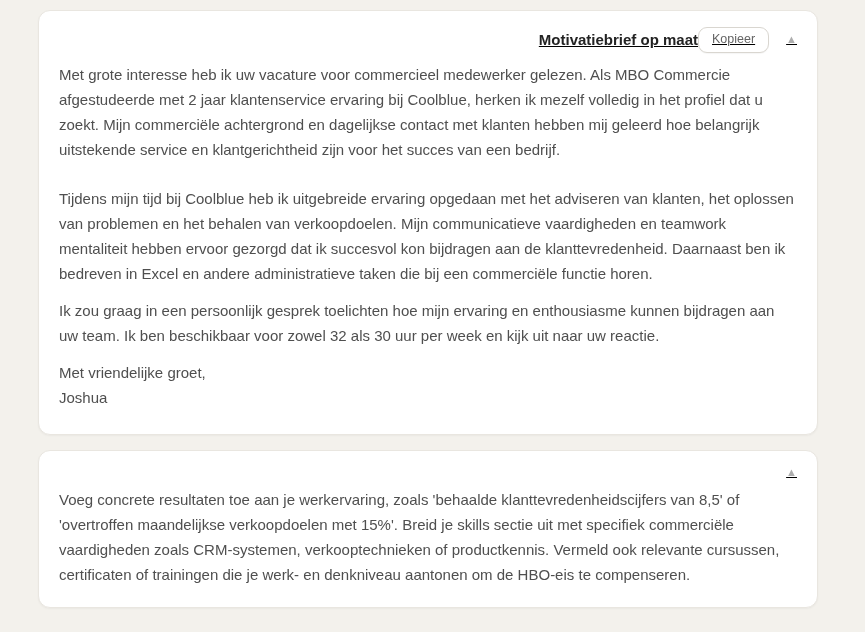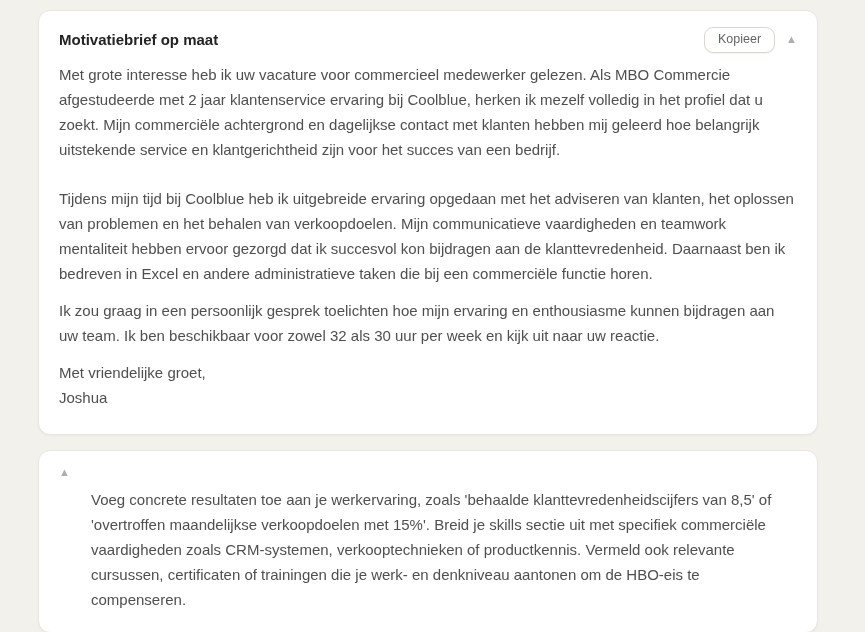--- a/index.html
+++ b/index.html
@@ -21,34 +21,35 @@
     border-radius: 12px;
     padding: 16px 20px 20px 20px;
     box-shadow: 0 1px 2px rgba(0,0,0,0.04);
   }
   .card + .card {
     margin-top: 15px;
   }
   .card-header {
     display: flex;
     align-items: center;
-    justify-content: space-between;
+    justify-content: flex-end;
     margin-bottom: 9px;
+    text-decoration: underline;
   }
   .card-title {
     margin: 0;
     font-size: 15px;
     line-height: 21px;
     font-weight: 700;
     color: #232323;
   }
   .header-actions {
     display: flex;
     align-items: center;
-    gap: 11px;
+    gap: 17px;
   }
   .copy-btn {
     font-family: "Liberation Sans", "DejaVu Sans", sans-serif;
     font-size: 12.5px;
     line-height: 1;
     color: #646464;
     background: #ffffff;
     border: 1px solid #d9d6d0;
     border-radius: 9px;
     padding: 5px 13px 6px 13px;
@@ -64,21 +65,21 @@
   }
   .card-body p {
     margin: 0 0 12px 0;
     font-size: 15px;
     line-height: 25px;
     color: #4f4f4f;
     white-space: pre-line;
   }
   .card-body p:first-child { margin-bottom: 24px; }
   .card-body p:last-child { margin-bottom: 4px; }
-  .card-body.single p:first-child { margin-bottom: 0; margin-left: 32px; }
+  .card-body.single p:first-child { margin-bottom: 0; }
 </style>
 </head>
 <body>
 
 <div class="page">
 
   <section class="card">
     <header class="card-header">
       <h2 class="card-title">Motivatiebrief op maat</h2>
       <div class="header-actions">

